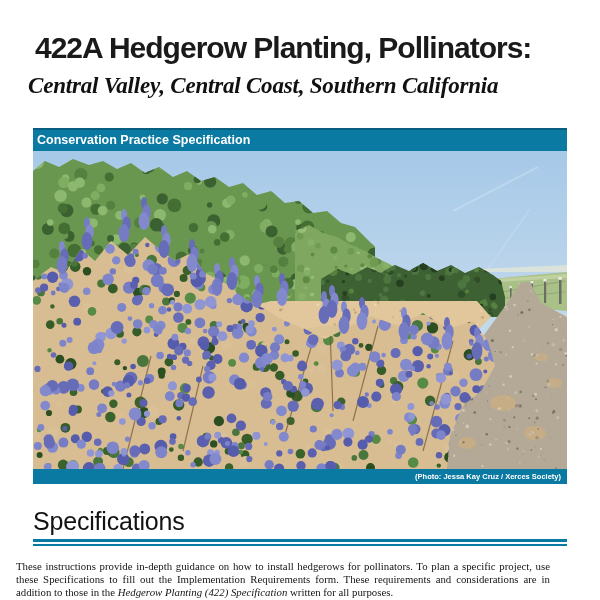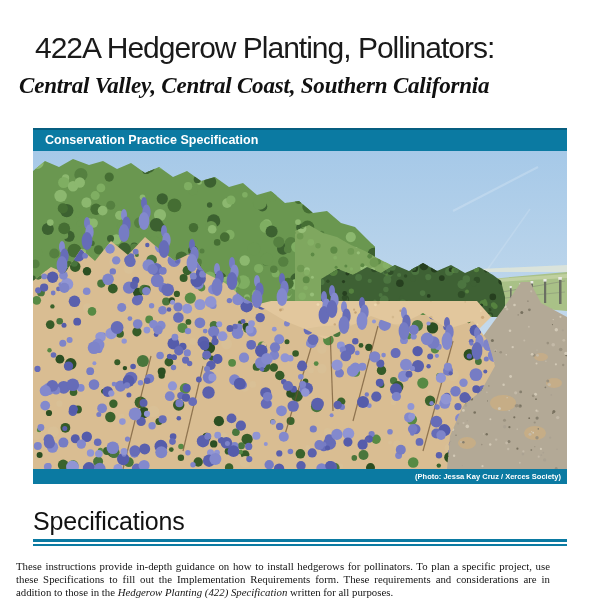--- a/index.html
+++ b/index.html
@@ -1,25 +1,25 @@
 <!DOCTYPE html>
 <html style="--accent-teal: #0b7aa2; --accent-teal-dark: #075e80; --text: #141414; --sky-top: #a6c9e8; --sky-horizon: #dce9f3; --tree-green: #6a9750; --orchard-green: #7fa75f; --hedge-green: #3e6134; --field-green: #a9c187; --sand: #e2c79d; --gravel: #b3a996; --flower-purple: #767cc4; --leaf-green: #49763c;"><head>
 <meta charset="utf-8">
 <style>
   html,body{margin:0;padding:0;background:#fff;}
   .page{position:relative;width:600px;height:600px;background:#fff;overflow:hidden;
         font-family:"Liberation Sans",sans-serif;color:#1a1a1a;}
-  .title{position:absolute;left:35px;top:30px;font-size:30px;font-weight:400;
+  .title{position:absolute;left:35px;top:30px;font-size:30px;font-weight:700;
          letter-spacing:-1px;line-height:36px;white-space:nowrap;}
-  .subtitle{position:absolute;left:19px;top:72px;font-family:"Liberation Serif",serif;
+  .subtitle{position:absolute;left:28px;top:72px;font-family:"Liberation Serif",serif;
          font-style:italic;font-weight:700;font-size:23px;line-height:28px;
          letter-spacing:-0.2px;white-space:nowrap;color:#111;}
   .banner{position:absolute;left:33px;top:128px;width:534px;height:23px;box-sizing:border-box;
          background:var(--accent-teal,#0b7aa2);border-top:2px solid var(--accent-teal-dark,#075e80);}
-  .banner span{display:block;padding-left:12px;line-height:21px;font-size:12.5px;
+  .banner span{display:block;padding-left:4px;line-height:21px;font-size:12.5px;
          font-weight:700;color:#fff;}
   .photo{position:absolute;left:33px;top:151px;width:534px;height:392px;}
   .photo svg{display:block;}
   .credit{height:15px;background:var(--accent-teal,#0b7aa2);color:#fff;font-size:7.5px;
          font-weight:700;line-height:15px;text-align:right;padding-right:6px;}
   .spec-heading{position:absolute;left:33px;top:506px;font-size:25px;font-weight:400;
          letter-spacing:-0.2px;line-height:30px;color:#121212;text-align:center;}
   .rule{position:absolute;left:33px;width:534px;background:var(--accent-teal,#0b7aa2);}
   .rule-thick{top:539px;height:3px;}
   .rule-thin{top:544px;height:2px;}

